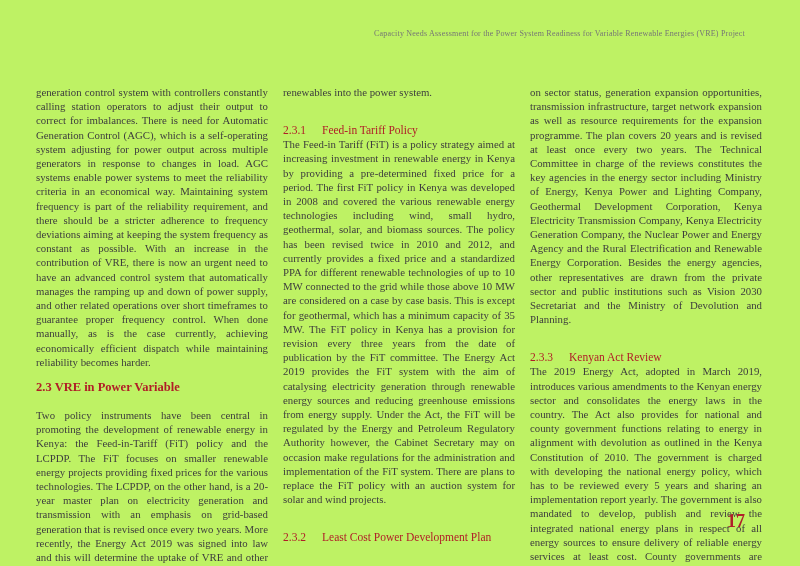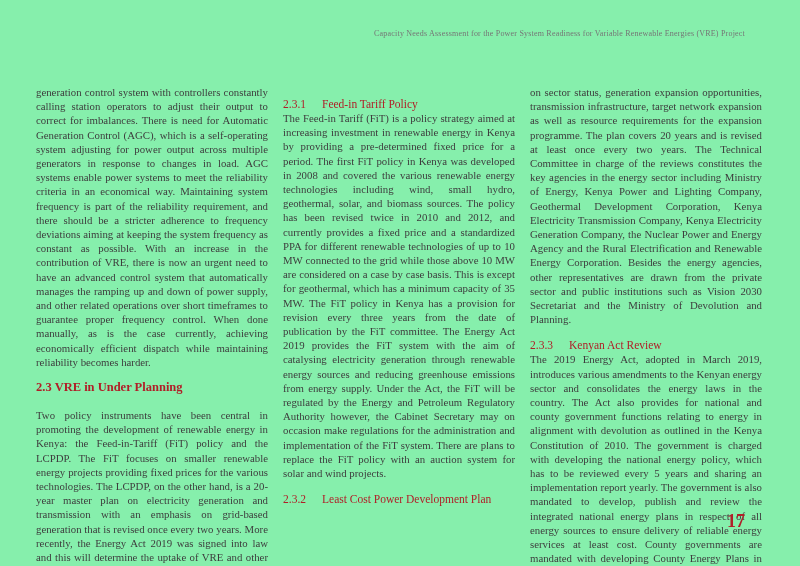--- a/index.html
+++ b/index.html
@@ -3,21 +3,21 @@
 <meta charset="utf-8">
 <style>
   html,body{margin:0;padding:0;}
   body{
     width:800px;height:566px;
     background:#ffffff;
     font-family:"Liberation Serif","DejaVu Serif",serif;
     position:relative;
     overflow:hidden;
   }
-  .page{position:absolute;inset:0;background:#86efac;}
+  .page{position:absolute;inset:0;background:#bef264;}
   .running-header{
     position:absolute;
     top:29px;right:55px;
     font-size:8px;
     color:#757575;
     letter-spacing:.2px;
     white-space:nowrap;
   }
   .columns{
     position:absolute;
@@ -36,21 +36,21 @@
   }
   .body.cont{text-align-last:justify;}
   .h2{
     margin:11px 0 13px 0;
     color:#b01e27;
     font-size:12.5px;
     font-weight:bold;
   }
   .h2 .hnum{display:inline-block;margin-right:3px;}
   .h3{
-    margin:13px 0 1px 0;
+    margin:25px 0 1px 0;
     color:#b01e27;
     font-size:11.5px;
     font-weight:normal;
   }
   .h3 .hnum{display:inline-block;margin-right:16px;}
   .page-number{
     position:absolute;
     right:55px;bottom:34px;
     color:#b0212a;
     font-size:18px;
@@ -62,26 +62,27 @@
 
 <div class="page">
 
   <div class="running-header">Capacity Needs Assessment for the Power System Readiness for Variable Renewable Energies (VRE) Project</div>
 
   <div class="columns">
 
     <div class="col">
       <p class="body">generation control system with controllers constantly calling station operators to adjust their output to correct for imbalances. There is need for Automatic Generation Control (AGC), which is a self-operating system adjusting for power output across multiple generators in response to changes in load. AGC systems enable power systems to meet the reliability criteria in an economical way. Maintaining system frequency is part of the reliability requirement, and there should be a stricter adherence to frequency deviations aiming at keeping the system frequency as constant as possible. With an increase in the contribution of VRE, there is now an urgent need to have an advanced control system that automatically manages the ramping up and down of power supply, and other related operations over short timeframes to guarantee proper frequency control. When done manually, as is the case currently, achieving economically efficient dispatch while maintaining reliability becomes harder.</p>
       <div class="h2">
-        <span class="hnum">2.3</span><span>VRE in Under Planning</span>
+        <span class="hnum">2.3</span><span>VRE in Power Variable</span>
       </div>
       <p class="body cont">Two policy instruments have been central in promoting the development of renewable energy in Kenya: the Feed-in-Tariff (FiT) policy and the LCPDP. The FiT focuses on smaller renewable energy projects providing fixed prices for the various technologies. The LCPDP, on the other hand, is a 20-year master plan on electricity generation and transmission with an emphasis on grid-based generation that is revised once every two years. More recently, the Energy Act 2019 was signed into law and this will determine the uptake of VRE and other</p>
     </div>
 
     <div class="col">
+      <p class="body">renewables into the power system.</p>
       <div class="h3">
         <span class="hnum">2.3.1</span><span>Feed-in Tariff Policy</span>
       </div>
       <p class="body">The Feed-in Tariff (FiT) is a policy strategy aimed at increasing investment in renewable energy in Kenya by providing a pre-determined fixed price for a period. The first FiT policy in Kenya was developed in 2008 and covered the various renewable energy technologies including wind, small hydro, geothermal, solar, and biomass sources. The policy has been revised twice in 2010 and 2012, and currently provides a fixed price and a standardized PPA for different renewable technologies of up to 10 MW connected to the grid while those above 10 MW are considered on a case by case basis. This is except for geothermal, which has a minimum capacity of 35 MW. The FiT policy in Kenya has a provision for revision every three years from the date of publication by the FiT committee. The Energy Act 2019 provides the FiT system with the aim of catalysing electricity generation through renewable energy sources and reducing greenhouse emissions from energy supply. Under the Act, the FiT will be regulated by the Energy and Petroleum Regulatory Authority however, the Cabinet Secretary may on occasion make regulations for the administration and implementation of the FiT system. There are plans to replace the FiT policy with an auction system for solar and wind projects.</p>
       <div class="h3">
         <span class="hnum">2.3.2</span><span>Least Cost Power Development Plan</span>
       </div>
     </div>
 
     <div class="col">

